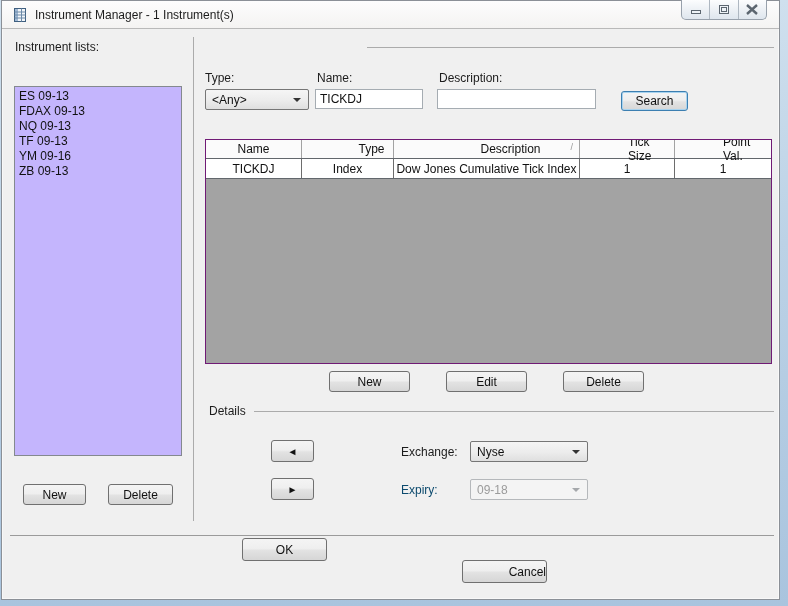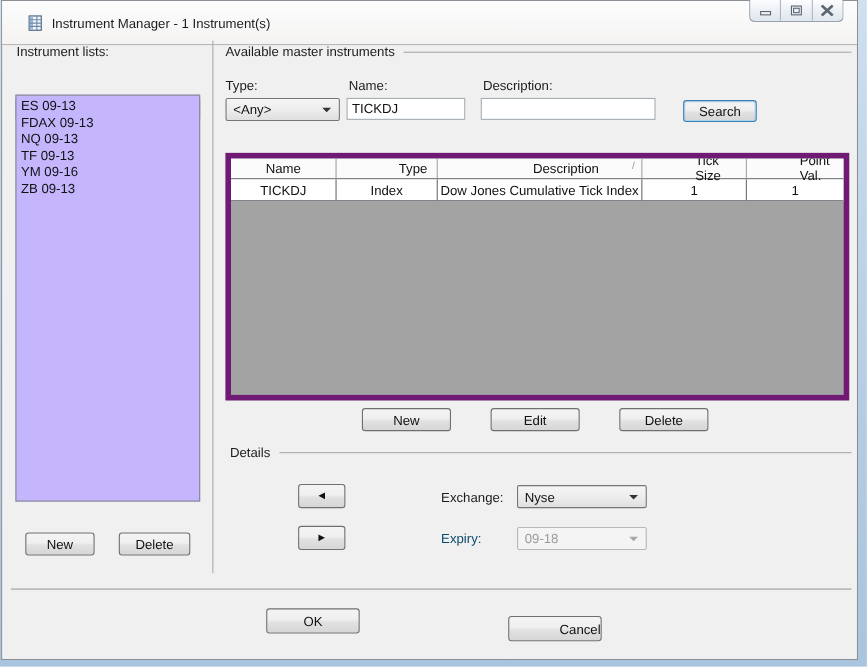--- a/index.html
+++ b/index.html
@@ -9,24 +9,24 @@
     background: linear-gradient(180deg,#cfe0ee 0%, #bcd2e6 40%, #a9c4de 100%);
     position:relative; overflow:hidden;
   }
   
   .window {
     position:absolute; left:1px; top:0; width:779px; height:600px;
     border:1px solid #8b9097; background:#f0f0f0;
     box-shadow: 0 0 0 1px rgba(255,255,255,.55) inset;
   }
   .titlebar {
-    position:absolute; left:0; top:0; right:0; height:40px;
+    position:absolute; left:0; top:0; right:0; height:28px;
     background:linear-gradient(#fdfdfd,#f4f3f2);
     border-bottom:1px solid #b9b9b9;
-    display:flex; align-items:center; padding-left:22px;
+    display:flex; align-items:center; padding-left:10px;
   }
   .title-icon { width:16px; height:16px; margin-right:7px; }
   .title-text { font-size:12px; color:#1c1c1c; }
   .win-controls {
     position:absolute; right:12px; top:-1px; height:20px; width:86px;
     display:flex; border:1px solid #98a1ac; border-top:none;
     border-radius:0 0 5px 5px;
     background:linear-gradient(#fcfdfe,#eef2f6 45%,#dfe6ee);
     overflow:hidden;
   }
@@ -79,21 +79,21 @@
     font-family:"Liberation Sans", sans-serif; font-size:12px; color:#111;
     display:flex; align-items:center; justify-content:center; cursor:default;
   }
   .btn.focused {
     border-color:#3c7fb1;
     box-shadow: inset 0 0 0 1px #a8d3ef;
   }
 
   
   .grid {
-    position:absolute; border:5px solid #701a75; background:#a3a3a3;
+    position:absolute; border:1px solid #701a75; background:#a3a3a3;
     display:flex; flex-direction:column; overflow:hidden;
   }
   .grid-head { display:flex; height:19px; background:#fbfbfb; border-bottom:1px solid #62676c; }
   .grid-head .cell {
     display:flex; align-items:center; justify-content:center;
     font-size:12px; color:#111; position:relative;
   }
   .grid-head .cell + .cell { border-left:1px solid #a3a3a3;padding-left:48px; }
   .grid-row { display:flex; height:20px; background:#fff; border-bottom:1px solid #62676c; }
   .grid-row .cell {
@@ -161,21 +161,20 @@
 
     <div class="btn" style="left:21px; top:454px; width:63px;">
       <span>New</span>
     </div>
     <div class="btn" style="left:106px; top:454px; width:65px;">
       <span>Delete</span>
     </div>
 
     <div class="vdivider" style="left:191px; top:7px; height:484px;"></div>
 
-    <span class="lbl" style="left:203px; top:10px;">Available master instruments</span>
     <div class="hline" style="left:365px; top:17px; width:407px;"></div>
 
     <span class="lbl" style="left:203px; top:41px;">Type:</span>
     <span class="lbl" style="left:315px; top:41px;">Name:</span>
     <span class="lbl" style="left:437px; top:41px;">Description:</span>
 
     <div class="combo" style="left:203px; top:59px; width:104px;">
       <span>&lt;Any&gt;</span>
       <span class="caret"></span>
     </div>
@@ -241,21 +240,21 @@
     </div>
 
     <span class="lbl lbl-disabled" style="left:399px; top:453px;">Expiry:</span>
     <div class="combo disabled" style="left:468px; top:449px; width:118px;">
       <span>09-18</span>
       <span class="caret"></span>
     </div>
 
     <div class="hline" style="left:8px; top:505px; width:764px; background:#9b9b9b;"></div>
 
-    <div class="btn" style="left:240px; top:523px; width:85px; height:23px;">
+    <div class="btn" style="left:240px; top:508px; width:85px; height:23px;">
       <span>OK</span>
     </div>
     <div class="btn" style="left:460px; top:530px; width:85px; height:23px;justify-content:flex-end;">
       <span>Cancel</span>
     </div>
 
   </div>
 </div>
 
 </body></html>

